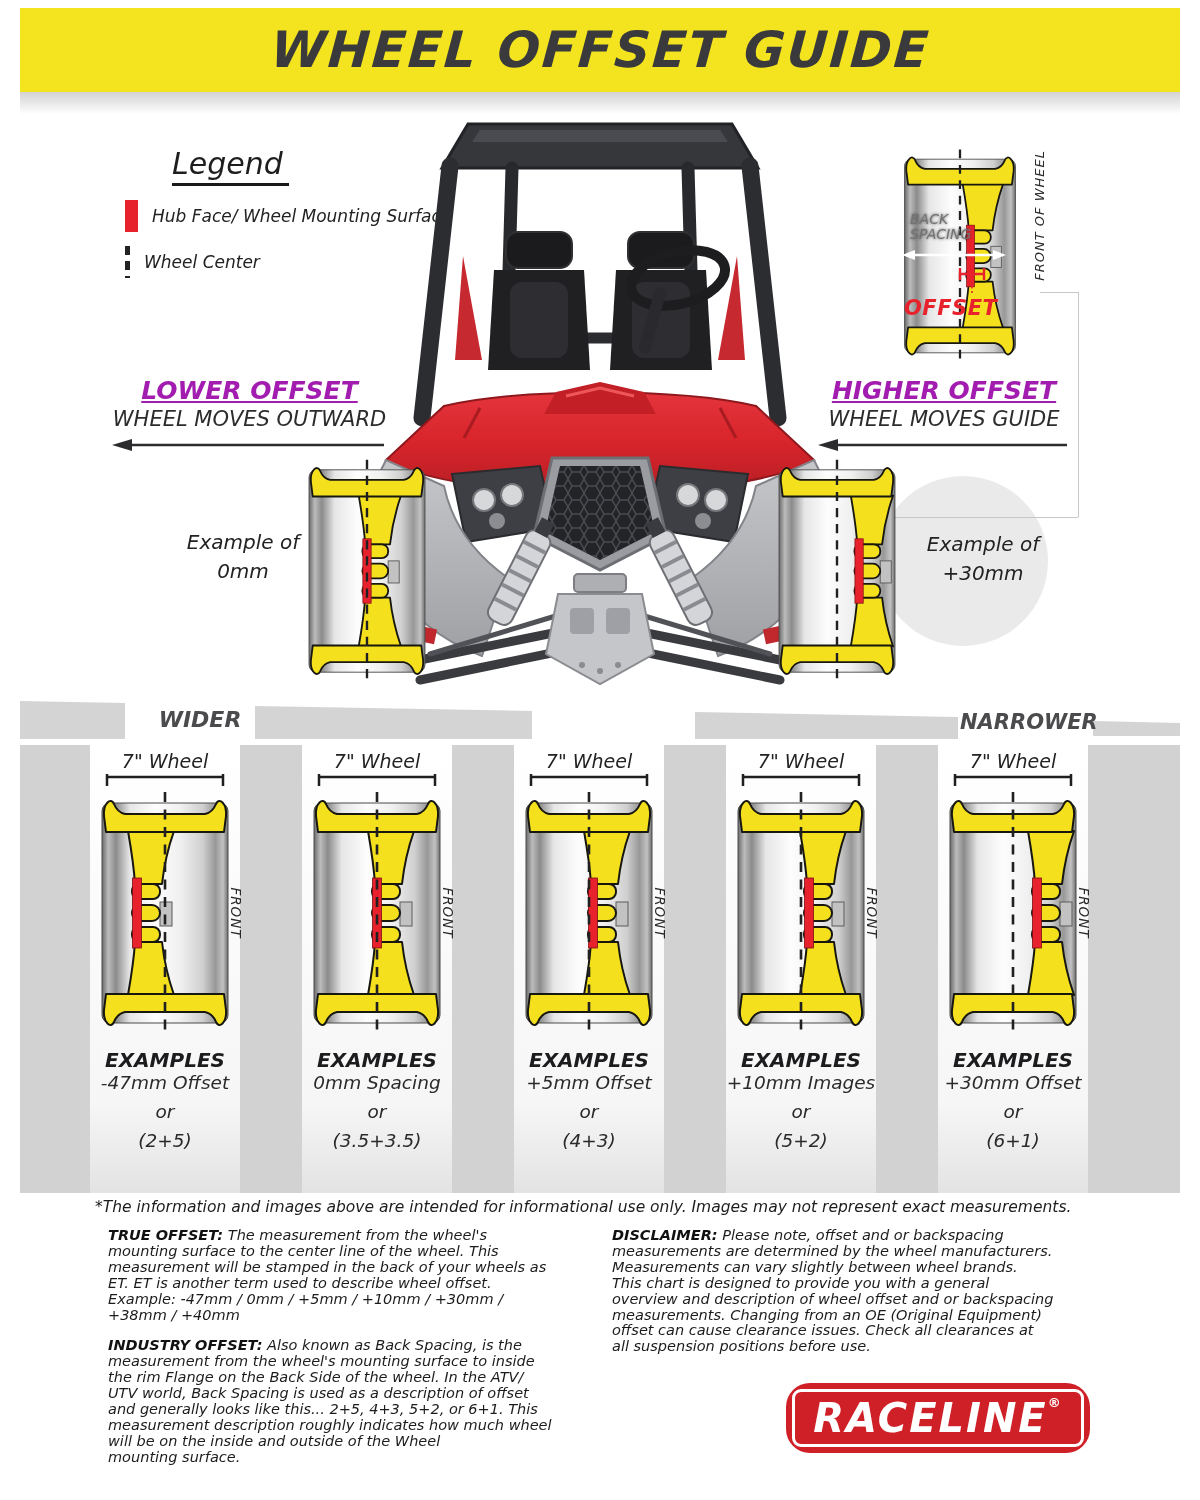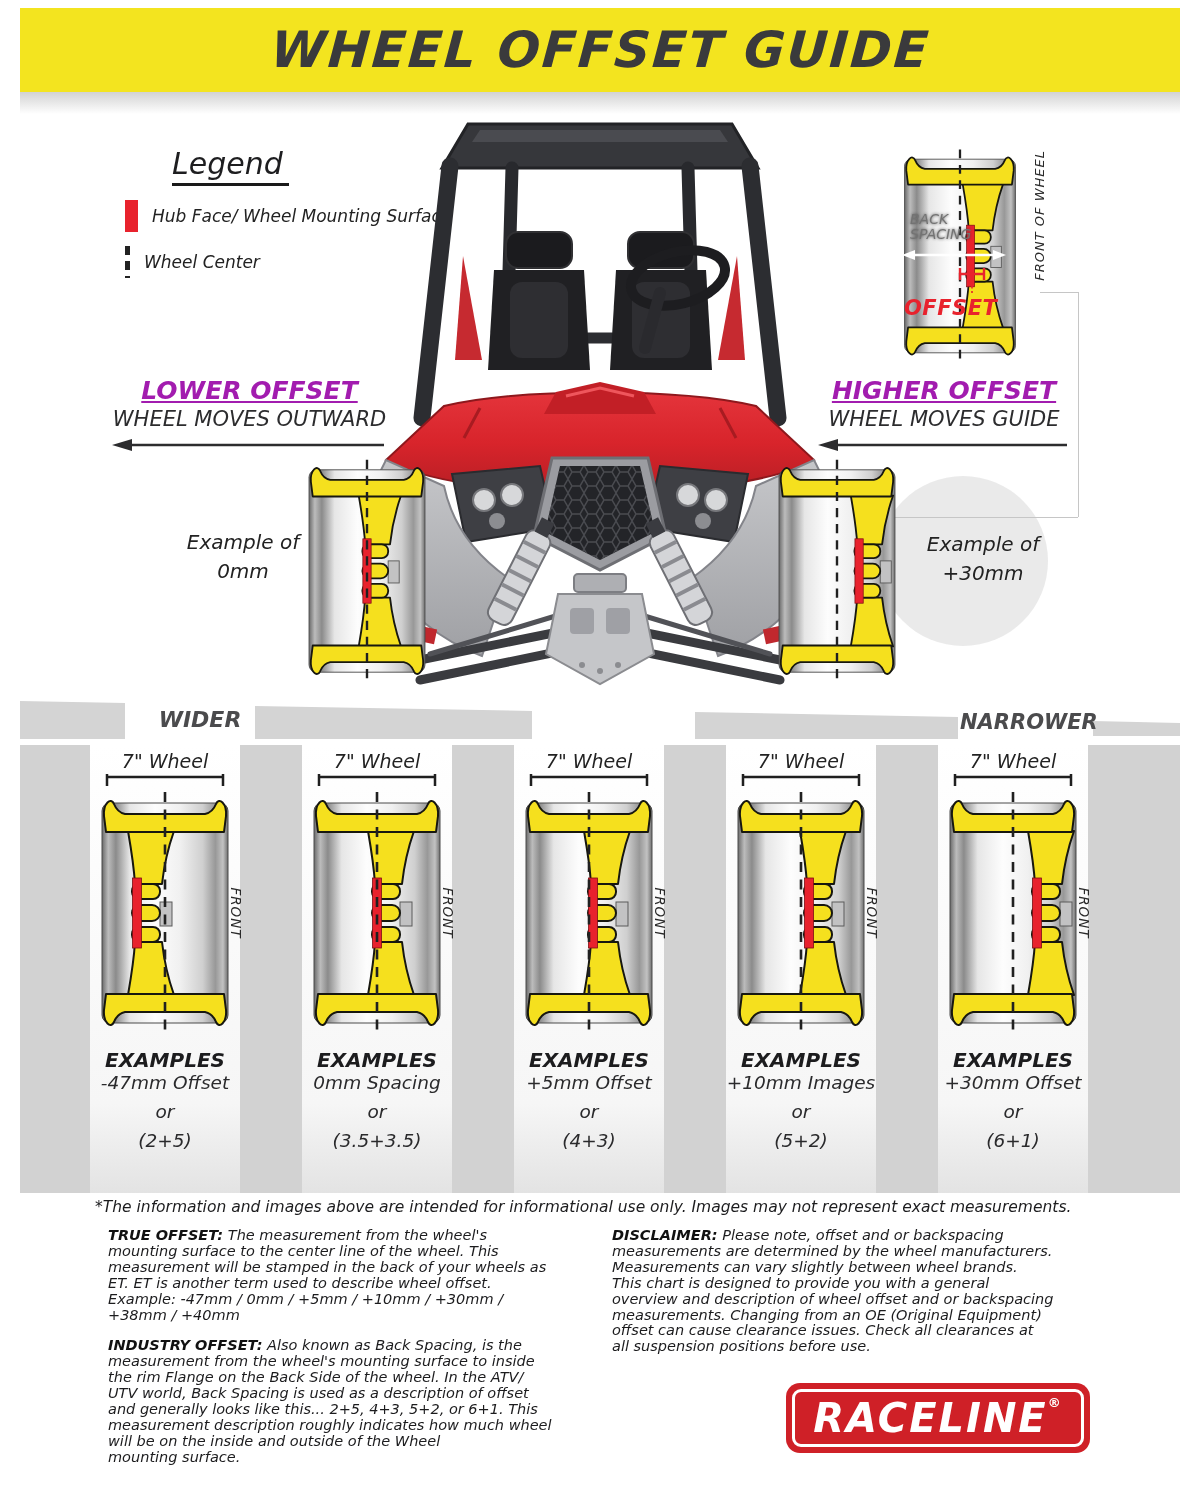--- a/index.html
+++ b/index.html
@@ -60,21 +60,21 @@
   .or-line,.alt-line{margin-top:8px;font-size:18.5px;color:#2a2a2c;}
 
   
   .footnote{left:95px;top:1198px;width:1010px;font-size:15.5px;color:#1c1c1e;}
   .def-col{width:492px;font-size:14.5px;line-height:15.9px;color:#1c1c1e;}
   .def-col p{margin:0 0 15px 0;}
   .def-label{font-weight:bold;color:#111;}
   .def-text{white-space:pre-line;}
 
   
-  .logo{left:786px;top:1383px;width:304px;height:70px;background:#cf2027;border-radius:14px;display:flex;align-items:center;justify-content:center;}
+  .logo{left:786px;top:1383px;width:304px;height:70px;background:#cf2027;border-radius:24px;display:flex;align-items:center;justify-content:center;}
   .logo-inner{position:absolute;inset:6px;border:3px solid #fff;border-radius:9px;}
   .logo-text{position:relative;color:#fff;font-size:40px;font-weight:bold;letter-spacing:2px;}
   .logo-reg{font-size:13px;vertical-align:top;}
 </style>
 </head>
 <body>
 
 <div class="page">
 
   <div class="abs banner">

